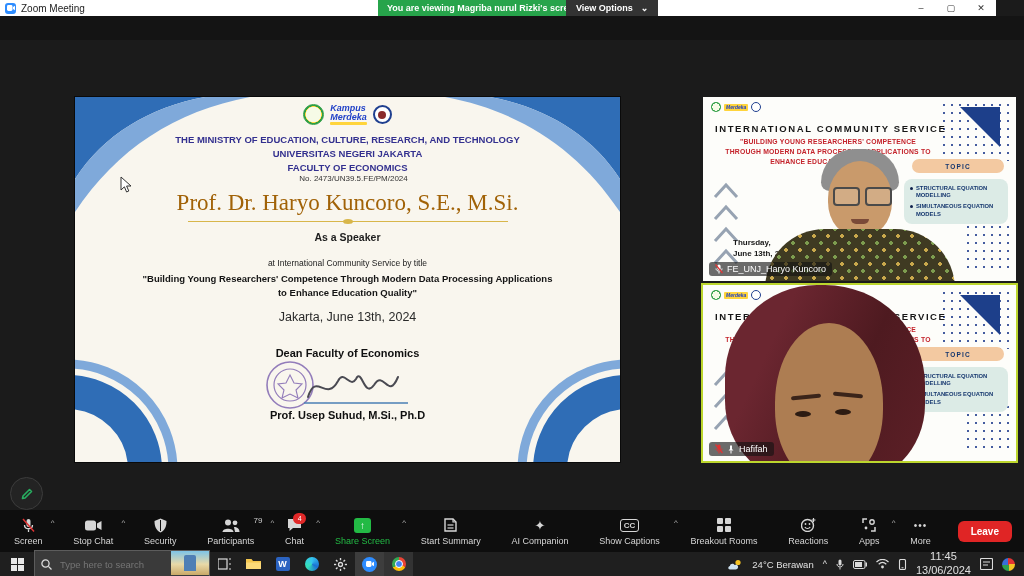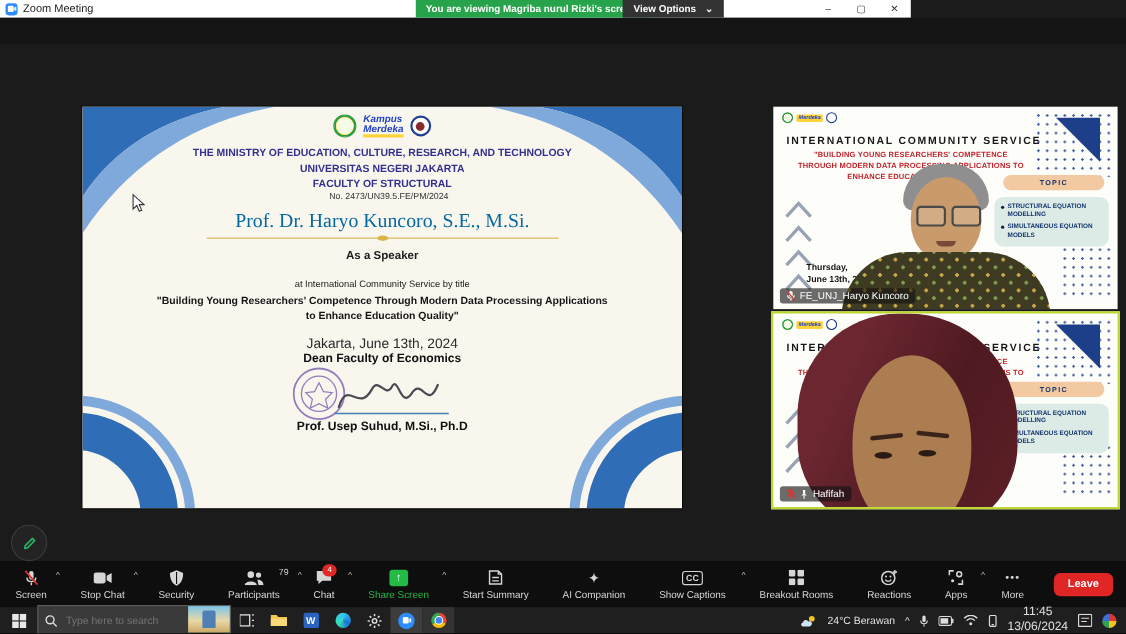--- a/index.html
+++ b/index.html
@@ -1,18 +1,18 @@
 <!DOCTYPE html>
 <html><head>
 <meta charset="utf-8">
 <style>
   html,body{margin:0;padding:0;background:#000;}
   #app{position:relative;width:1024px;height:576px;overflow:hidden;background:#1b1b1b;font-family:"Liberation Sans",sans-serif;}
   
-  .titlebar{position:absolute;top:0;left:0;width:828px;height:16px;background:#fff;display:flex;align-items:center;z-index:40;}
+  .titlebar{position:absolute;top:0;left:0;width:996px;height:16px;background:#fff;display:flex;align-items:center;z-index:40;}
   .zoomico{width:11px;height:11px;border-radius:3px;background:#2d8cff;margin:0 5px;display:flex;align-items:center;justify-content:center;flex:none;}
   .titletext{font-size:10px;color:#1d1d1d;}
   .banner{position:absolute;left:378px;top:0;height:16px;background:#27a44b;color:#fff;font-size:9px;font-weight:bold;display:flex;align-items:center;padding:0 9px;z-index:41;}
   .viewopts{position:absolute;left:566px;top:0;height:16px;background:#333;color:#fff;font-size:9px;font-weight:bold;display:flex;align-items:center;gap:8px;padding:0 10px;z-index:41;}
   .winctl{position:absolute;right:0;top:0;height:16px;display:flex;z-index:41;}
   .winctl>div{width:30px;text-align:center;font-size:9px;line-height:16px;color:#333;}
   
   .menubar{position:absolute;top:16px;left:0;width:1024px;height:24px;background:#141414;z-index:39;}
   .shield{position:absolute;left:8px;top:21px;width:14px;height:14px;background:#27ae60;border-radius:4px;color:#fff;font-size:9px;line-height:14px;text-align:center;font-weight:bold;}
   .recpill{position:absolute;left:32px;top:19px;height:18px;background:#232323;border-radius:3px;display:flex;align-items:center;gap:7px;padding:0 9px;color:#e4e4e4;font-size:9px;}
@@ -31,29 +31,29 @@
   .minlogo{width:21px;height:21px;border-radius:50%;background:radial-gradient(circle,#f6fbe6 55%,#ffd43b 60%,#2e9e44 63%);border:1px solid #2e9e44;box-sizing:border-box;}
   .kmtext{font-size:9px;font-weight:800;font-style:italic;color:#2242c8;line-height:.95;text-align:left;}
   .kmbar{height:3px;background:#ffd43b;margin-top:1px;border-radius:1px;}
   .seal{width:19px;height:19px;border-radius:50%;background:#fff;border:2px solid #1f3f8f;box-sizing:border-box;display:flex;align-items:center;justify-content:center;}
   .seal i{width:8px;height:8px;border-radius:50%;background:#8a2b2b;display:block;}
   .mline{margin-top:9px;font-size:9.5px;font-weight:800;color:#33308f;}
   .uline,.fline{margin-top:3px;font-size:9.5px;font-weight:800;color:#33308f;}
   .ctitle{margin-top:11px;font-size:27px;font-weight:800;letter-spacing:3px;color:#101010;}
   .cno{font-size:8px;color:#333;margin-top:1px;padding-left:12px;}
   .given{margin-top:13px;font-size:10px;color:#222;}
-  .recipient{margin-top:7px;font-size:18px;color:#0369a1;font-family:"Liberation Serif",serif;}
+  .recipient{margin-top:7px;font-size:23px;color:#a16207;font-family:"Liberation Serif",serif;}
   .gdiv{width:320px;margin:5px auto 0;height:1px;background:#d8b64a;position:relative;}
   .gdiv i{position:absolute;left:50%;top:-2px;width:10px;height:5px;background:#d8b64a;border-radius:50%;transform:translateX(-50%);display:block;}
   .role{margin-top:9px;font-size:10.5px;font-weight:700;color:#1d1d1d;}
   .atline{margin-top:15px;font-size:8.5px;color:#222;}
   .etitle{margin-top:5px;font-size:9.5px;font-weight:800;color:#151515;}
   .etitle2{margin-top:3px;font-size:9.5px;font-weight:800;color:#151515;}
   .pdate{margin-top:12px;font-size:12.5px;color:#2a2a2a;}
-  .dean{margin-top:1px;font-size:11px;font-weight:800;color:#101010;}
+  .dean{margin-top:23px;font-size:11px;font-weight:800;color:#101010;}
   .sigblock{position:relative;height:50px;width:220px;margin:0 auto;}
   .signer{font-size:11px;font-weight:800;color:#101010;position:relative;z-index:3;}
   
   .cursor{position:absolute;left:120px;top:176px;z-index:50;}
   
   .penbtn{position:absolute;left:10px;top:477px;width:31px;height:31px;border-radius:50%;background:#232323;border:1px solid #3c3c3c;display:flex;align-items:center;justify-content:center;z-index:30;}
   
   .tile{position:absolute;background:#fdfdfa;overflow:hidden;}
   .tile1{left:703px;top:97px;width:313px;height:184px;}
   .tile2{left:701px;top:283px;width:317px;height:180px;border:2px solid #bcd62d;box-sizing:border-box;}
@@ -192,21 +192,21 @@
             <div>Merdeka</div>
           </div>
           <div class="kmbar"></div>
         </div>
         <div class="seal">
             <i></i>
           </div>
       </div>
       <div class="mline">THE MINISTRY OF EDUCATION, CULTURE, RESEARCH, AND TECHNOLOGY</div>
       <div class="uline">UNIVERSITAS NEGERI JAKARTA</div>
-      <div class="fline">FACULTY OF STRUCTURAL</div>
+      <div class="fline">FACULTY OF ECONOMICS</div>
       <div class="cno">No. 2473/UN39.5.FE/PM/2024</div>
       <div class="recipient">Prof. Dr. Haryo Kuncoro, S.E., M.Si.</div>
       <div class="gdiv">
           <i></i>
         </div>
       <div class="role">As a Speaker</div>
       <div class="atline">at International Community Service by title</div>
       <div class="etitle">"Building Young Researchers' Competence Through Modern Data Processing Applications</div>
       <div class="etitle2">to Enhance Education Quality"</div>
       <div class="pdate">Jakarta, June 13th, 2024</div>

